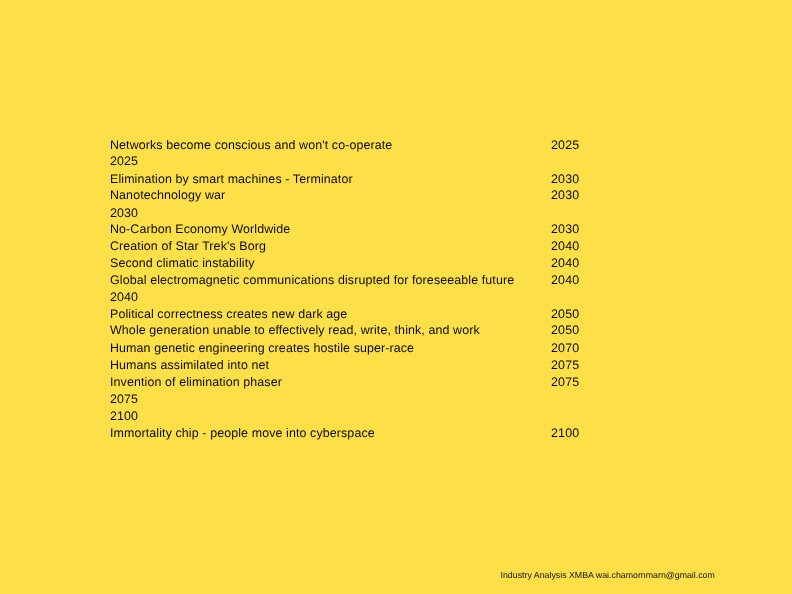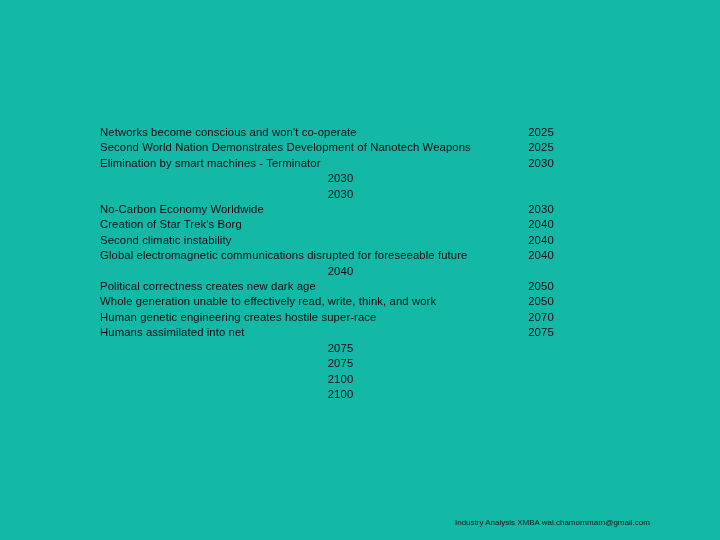--- a/index.html
+++ b/index.html
@@ -4,21 +4,21 @@
 <style>
   html, body {
     margin: 0;
     padding: 0;
     background: #ffffff;
   }
   .slide {
     position: relative;
     width: 720px;
     height: 540px;
-    background: #14b8a6;
+    background: #fde047;
     overflow: hidden;
     font-family: "Liberation Sans", "DejaVu Sans", sans-serif;
     color: #0a0a0a;
   }
   .predictions {
     position: absolute;
     left: 100px;
     top: 125px;
     width: 481px;
   }
@@ -28,21 +28,21 @@
     font-size: 11.3px;
     line-height: 15.4px;
     letter-spacing: 0.1px;
   }
   .item-text {
     width: 401px;
     flex: 0 0 401px;
   }
   .item-year {
     flex: 1 1 auto;
-    text-align: center;
+    text-align: left;
     white-space: nowrap;
   }
   .footer {
     position: absolute;
     left: 455px;
     top: 518px;
     font-size: 8px;
     line-height: 10px;
     color: #111111;
     white-space: nowrap;
@@ -54,30 +54,30 @@
 <div class="slide">
 
   <div class="predictions">
 
     <div class="row">
       <span class="item-text">Networks become conscious and won't co-operate</span>
       <span class="item-year">2025</span>
     </div>
 
     <div class="row">
-      <span class="item-text">Second World Nation Demonstrates Development of Nanotech Weapons</span>
       <span class="item-year">2025</span>
     </div>
 
     <div class="row">
       <span class="item-text">Elimination by smart machines - Terminator</span>
       <span class="item-year">2030</span>
     </div>
 
     <div class="row">
+      <span class="item-text">Nanotechnology war</span>
       <span class="item-year">2030</span>
     </div>
 
     <div class="row">
       <span class="item-year">2030</span>
     </div>
 
     <div class="row">
       <span class="item-text">No-Carbon Economy Worldwide</span>
       <span class="item-year">2030</span>
@@ -116,32 +116,34 @@
       <span class="item-text">Human genetic engineering creates hostile super-race</span>
       <span class="item-year">2070</span>
     </div>
 
     <div class="row">
       <span class="item-text">Humans assimilated into net</span>
       <span class="item-year">2075</span>
     </div>
 
     <div class="row">
+      <span class="item-text">Invention of elimination phaser</span>
       <span class="item-year">2075</span>
     </div>
 
     <div class="row">
       <span class="item-year">2075</span>
     </div>
 
     <div class="row">
       <span class="item-year">2100</span>
     </div>
 
     <div class="row">
+      <span class="item-text">Immortality chip - people move into cyberspace</span>
       <span class="item-year">2100</span>
     </div>
 
   </div>
 
   <div class="footer">Industry Analysis XMBA wai.chamornmarn@gmail.com</div>
 
 </div>
 
 </body></html>

